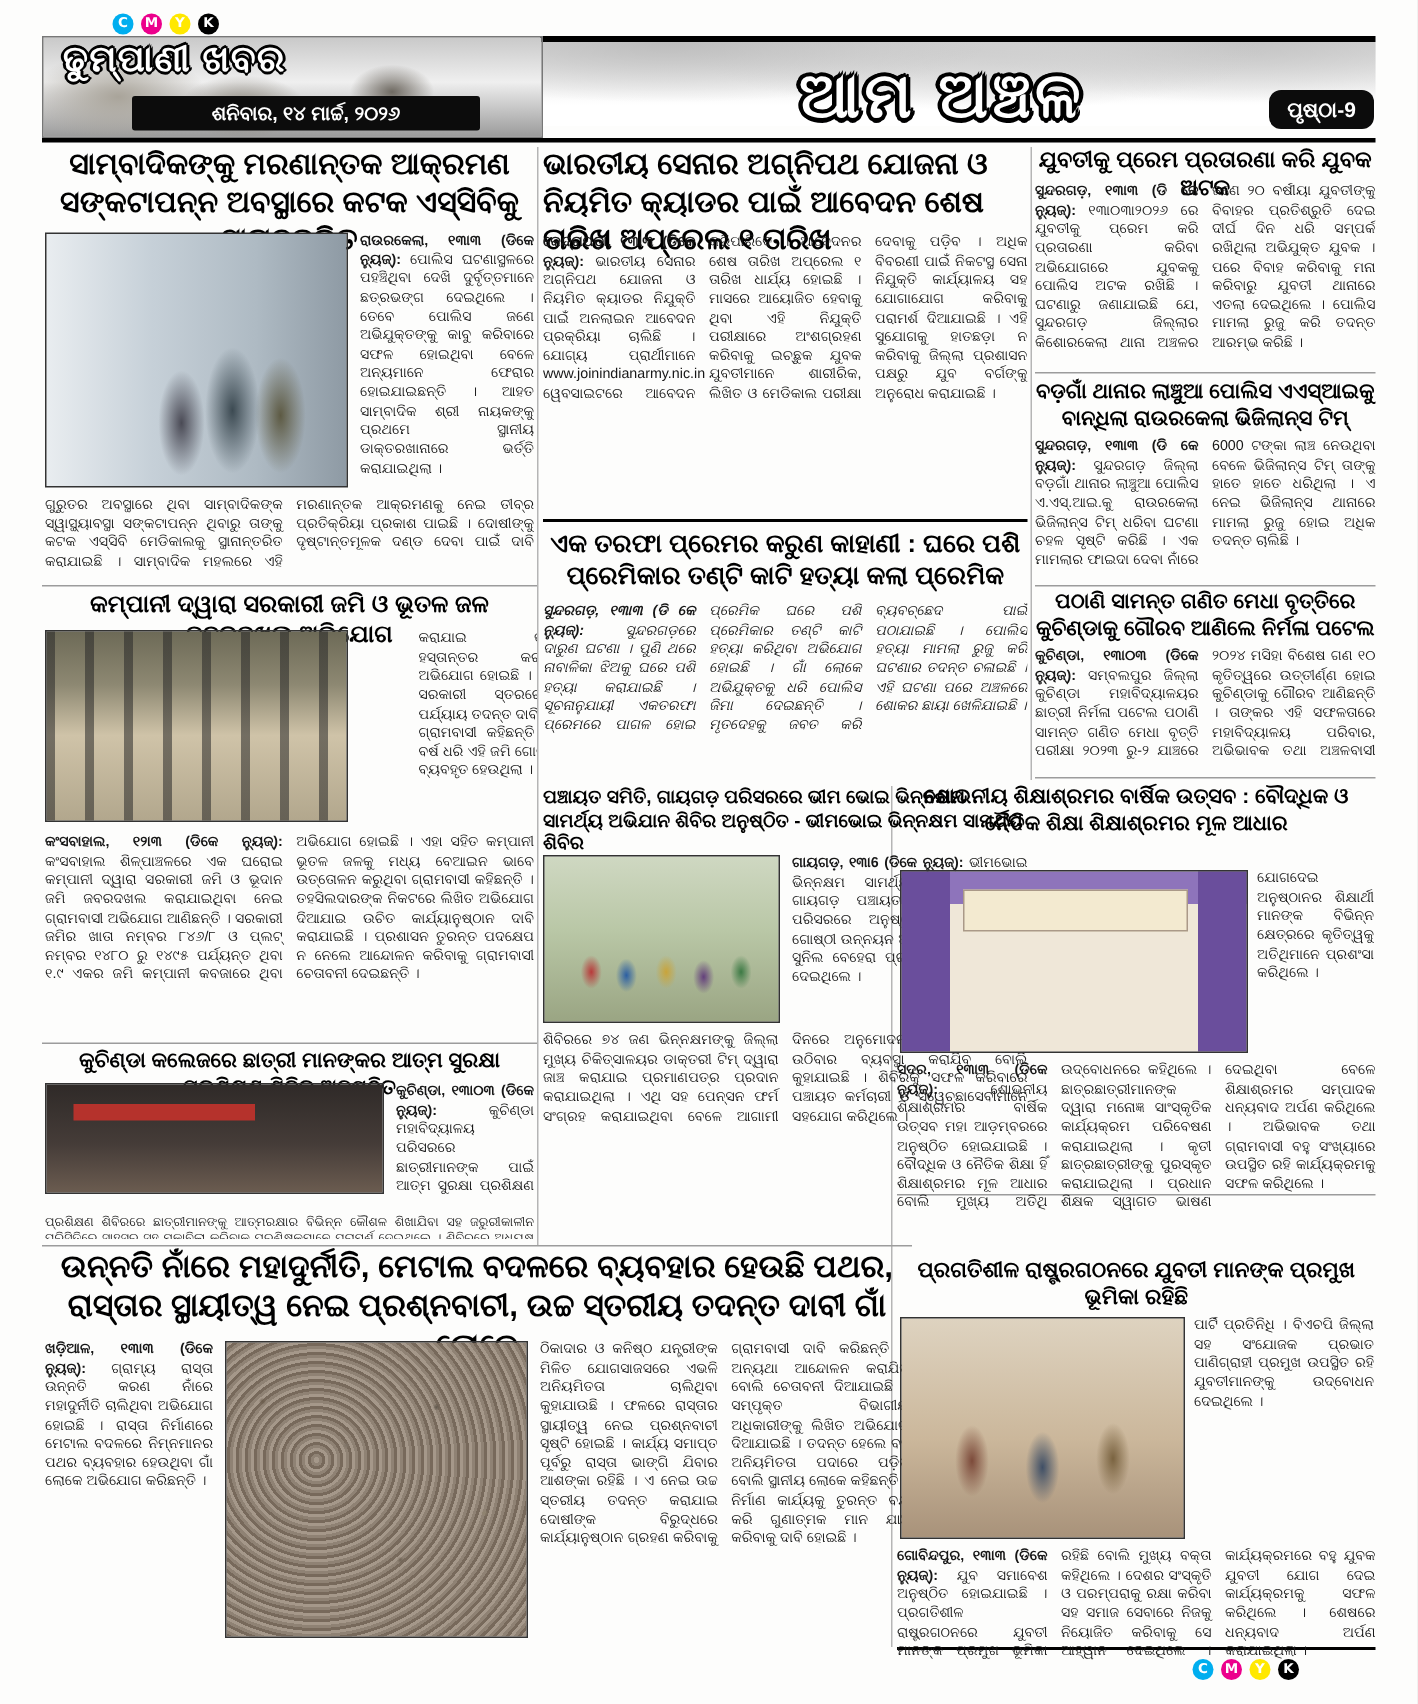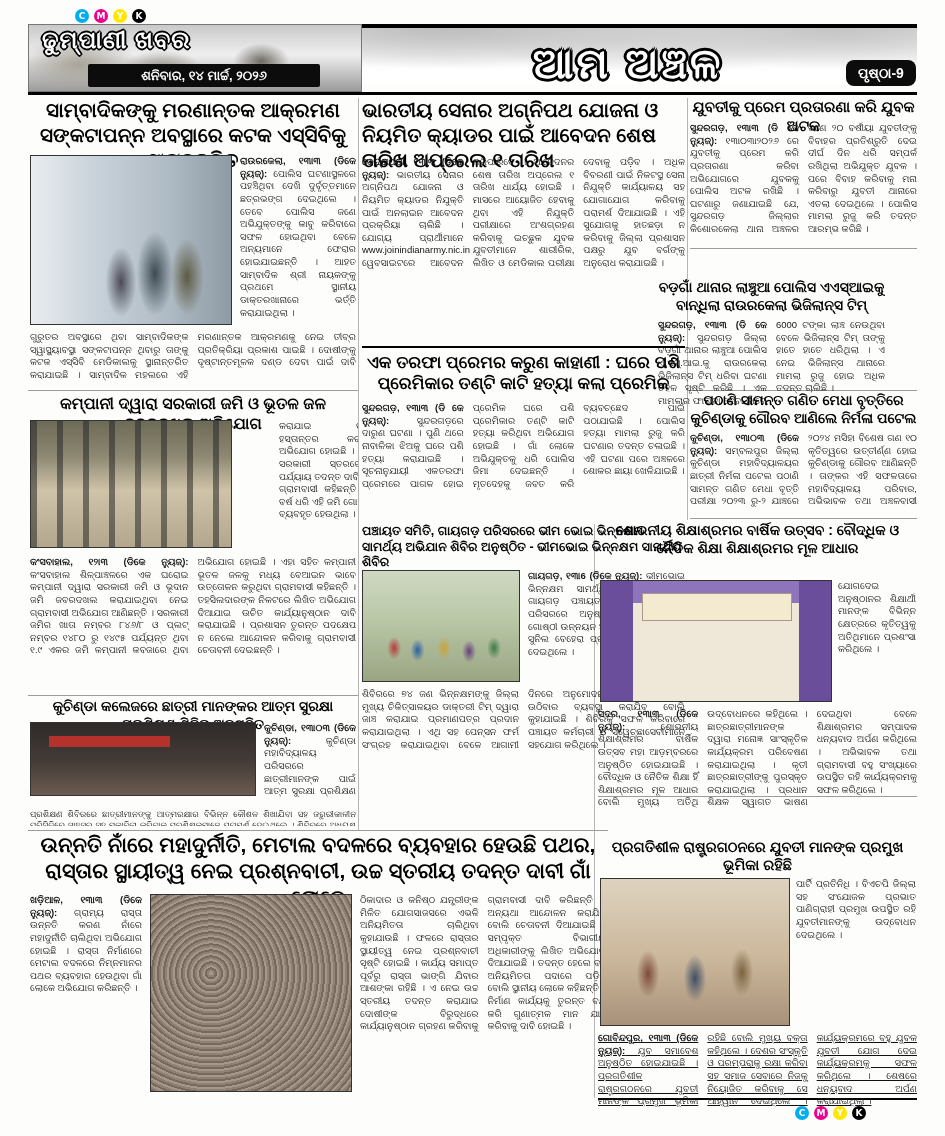--- a/index.html
+++ b/index.html
@@ -144,21 +144,21 @@
   </div>
 
   <div class="art" style="left:690px;top:98px;width:227px;height:148px;">
     <div class="hl center" style="font-size:15px;">ଯୁବତୀକୁ ପ୍ରେମ ପ୍ରତାରଣା କରି ଯୁବକ ଅଟକ</div>
     <div class="abs cols2" style="left:0;top:24px;width:227px;height:122px;overflow:hidden;">
       <p class="bt"><b>ସୁନ୍ଦରଗଡ଼, ୧୩ା୩ (ଡି କେ ନ୍ୟୁଜ୍):</b>
       <span>୧୩ା୦୩ା୨୦୨୬ ରେ ଯୁବତୀକୁ ପ୍ରେମ କରି ପ୍ରତାରଣା କରିବା ଅଭିଯୋଗରେ ଯୁବକକୁ ପୋଲିସ ଅଟକ ରଖିଛି । ଘଟଣାରୁ ଜଣାଯାଇଛି ଯେ, ସୁନ୍ଦରଗଡ଼ ଜିଲ୍ଲାର କିଶୋରକେଲା ଥାନା ଅଞ୍ଚଳର ଜଣେ ୨୦ ବର୍ଷୀୟା ଯୁବତୀଙ୍କୁ ବିବାହର ପ୍ରତିଶ୍ରୁତି ଦେଇ ଦୀର୍ଘ ଦିନ ଧରି ସମ୍ପର୍କ ରଖିଥିଲା ଅଭିଯୁକ୍ତ ଯୁବକ । ପରେ ବିବାହ କରିବାକୁ ମନା କରିବାରୁ ଯୁବତୀ ଥାନାରେ ଏତଲା ଦେଇଥିଲେ । ପୋଲିସ ମାମଲା ରୁଜୁ କରି ତଦନ୍ତ ଆରମ୍ଭ କରିଛି ।</span></p>
     </div>
   </div>
 
-  <div class="art" style="left:658px;top:252px;width:227px;height:136px;margin-top:27px;">
+  <div class="art" style="left:690px;top:252px;width:227px;height:136px;">
     <div class="hl center" style="font-size:14px;">ବଡ଼ଗାଁ ଥାନାର ଲାଞ୍ଚୁଆ ପୋଲିସ ଏଏସ୍ଆଇକୁ ବାନ୍ଧିଲା ରାଉରକେଲା ଭିଜିଲାନ୍ସ ଟିମ୍</div>
     <div class="abs cols2" style="left:0;top:40px;width:227px;height:94px;overflow:hidden;">
       <p class="bt"><b>ସୁନ୍ଦରଗଡ଼, ୧୩ା୩ (ଡି କେ ନ୍ୟୁଜ୍):</b>
       <span>ସୁନ୍ଦରଗଡ଼ ଜିଲ୍ଲା ବଡ଼ଗାଁ ଥାନାର ଲାଞ୍ଚୁଆ ପୋଲିସ ଏ.ଏସ୍.ଆଇ.କୁ ରାଉରକେଲା ଭିଜିଲାନ୍ସ ଟିମ୍ ଧରିବା ଘଟଣା ଚହଳ ସୃଷ୍ଟି କରିଛି । ଏକ ମାମଲାର ଫାଇଦା ଦେବା ନାଁରେ 6000 ଟଙ୍କା ଲାଞ୍ଚ ନେଉଥିବା ବେଳେ ଭିଜିଲାନ୍ସ ଟିମ୍ ତାଙ୍କୁ ହାତେ ହାତେ ଧରିଥିଲା । ଏ ନେଇ ଭିଜିଲାନ୍ସ ଥାନାରେ ମାମଲା ରୁଜୁ ହୋଇ ଅଧିକ ତଦନ୍ତ ଚାଲିଛି ।</span></p>
     </div>
   </div>
 
   <div class="art" style="left:690px;top:392px;width:227px;height:126px;">
     <div class="hl center" style="font-size:14px;">ପଠାଣି ସାମନ୍ତ ଗଣିତ ମେଧା ବୃତ୍ତିରେ କୁଚିଣ୍ଡାକୁ ଗୌରବ ଆଣିଲେ ନିର୍ମଳା ପଟେଲ</div>
     <div class="abs cols2" style="left:0;top:40px;width:227px;height:84px;overflow:hidden;">
@@ -174,21 +174,21 @@
       <p class="bt">କରାଯାଇ କମ୍ପାନୀକୁ ହସ୍ତାନ୍ତର କରାଯାଇଥିବା ଅଭିଯୋଗ ହୋଇଛି । ଏ ଦିଗରେ ସରକାରୀ ସ୍ତରରେ ଉଚ୍ଚ ପର୍ଯ୍ୟାୟ ତଦନ୍ତ ଦାବି ହୋଇଛି । ଗ୍ରାମବାସୀ କହିଛନ୍ତି ଯେ ବର୍ଷ ବର୍ଷ ଧରି ଏହି ଜମି ଗୋଚର ଭାବେ ବ୍ୟବହୃତ ହେଉଥିଲା ।</p>
     </div>
     <div class="abs cols2" style="left:2px;top:162px;width:326px;height:134px;overflow:hidden;">
       <p class="bt"><b>କଂସବାହାଲ, ୧୨ା୩ (ଡିକେ ନ୍ୟୁଜ୍):</b>
       <span>କଂସବାହାଲ ଶିଳ୍ପାଞ୍ଚଳରେ ଏକ ଘରୋଇ କମ୍ପାନୀ ଦ୍ୱାରା ସରକାରୀ ଜମି ଓ ଭୂଦାନ ଜମି ଜବରଦଖଲ କରାଯାଇଥିବା ନେଇ ଗ୍ରାମବାସୀ ଅଭିଯୋଗ ଆଣିଛନ୍ତି । ସରକାରୀ ଜମିର ଖାତା ନମ୍ବର ୮୪୬/୮ ଓ ପ୍ଲଟ୍ ନମ୍ବର ୧୪୮୦ ରୁ ୧୪୯୫ ପର୍ଯ୍ୟନ୍ତ ଥିବା ୧.୯ ଏକର ଜମି କମ୍ପାନୀ କବଜାରେ ଥିବା ଅଭିଯୋଗ ହୋଇଛି । ଏହା ସହିତ କମ୍ପାନୀ ଭୂତଳ ଜଳକୁ ମଧ୍ୟ ବେଆଇନ ଭାବେ ଉତ୍ତୋଳନ କରୁଥିବା ଗ୍ରାମବାସୀ କହିଛନ୍ତି । ତହସିଲଦାରଙ୍କ ନିକଟରେ ଲିଖିତ ଅଭିଯୋଗ ଦିଆଯାଇ ଉଚିତ କାର୍ଯ୍ୟାନୁଷ୍ଠାନ ଦାବି କରାଯାଇଛି । ପ୍ରଶାସନ ତୁରନ୍ତ ପଦକ୍ଷେପ ନ ନେଲେ ଆନ୍ଦୋଳନ କରିବାକୁ ଗ୍ରାମବାସୀ ଚେତାବନୀ ଦେଇଛନ୍ତି ।</span></p>
     </div>
   </div>
 
   <div class="art" style="left:362px;top:346px;width:323px;height:176px;border-top:2px solid #000000;">
     <div class="hl center" style="font-size:17px;margin-top:4px;">ଏକ ତରଫା ପ୍ରେମର କରୁଣ କାହାଣୀ : ଘରେ ପଶି ପ୍ରେମିକାର ତଣ୍ଟି କାଟି ହତ୍ୟା କଲା ପ୍ରେମିକ</div>
-    <div class="abs cols3" style="left:0;top:54px;width:323px;height:120px;overflow:hidden;">
+    <div class="abs cols3" style="left:0;top:54px;width:323px;height:120px;overflow:hidden;font-style:italic;">
       <p class="bt"><b>ସୁନ୍ଦରଗଡ଼, ୧୩ା୩ (ଡି କେ ନ୍ୟୁଜ୍):</b>
       <span>ସୁନ୍ଦରଗଡ଼ରେ ଦାରୁଣ ଘଟଣା । ପୁଣି ଥରେ ନାବାଳିକା ଝିଅକୁ ଘରେ ପଶି ହତ୍ୟା କରାଯାଇଛି । ସୂଚନାନୁଯାୟୀ ଏକତରଫା ପ୍ରେମରେ ପାଗଳ ହୋଇ ପ୍ରେମିକ ଘରେ ପଶି ପ୍ରେମିକାର ତଣ୍ଟି କାଟି ହତ୍ୟା କରିଥିବା ଅଭିଯୋଗ ହୋଇଛି । ଗାଁ ଲୋକେ ଅଭିଯୁକ୍ତକୁ ଧରି ପୋଲିସ ଜିମା ଦେଇଛନ୍ତି । ମୃତଦେହକୁ ଜବତ କରି ବ୍ୟବଚ୍ଛେଦ ପାଇଁ ପଠାଯାଇଛି । ପୋଲିସ ହତ୍ୟା ମାମଲା ରୁଜୁ କରି ଘଟଣାର ତଦନ୍ତ ଚଳାଇଛି । ଏହି ଘଟଣା ପରେ ଅଞ୍ଚଳରେ ଶୋକର ଛାୟା ଖେଳିଯାଇଛି ।</span></p>
     </div>
   </div>
 
   <div class="art" style="left:362px;top:524px;width:323px;height:304px;">
     <div class="hl" style="font-size:12.5px;">ପଞ୍ଚାୟତ ସମିତି, ଗାୟଗଡ଼ ପରିସରରେ ଭୀମ ଭୋଇ ଭିନ୍ନକ୍ଷମ ସାମର୍ଥ୍ୟ ଅଭିଯାନ ଶିବିର ଅନୁଷ୍ଠିତ - ଭୀମଭୋଇ ଭିନ୍ନକ୍ଷମ ସାମର୍ଥ୍ୟ ଶିବିର</div>
     <div class="photo ph-camp" style="left:0;top:46px;width:158px;height:112px;"></div>
     <div class="abs" style="left:166px;top:46px;width:157px;height:114px;overflow:hidden;">
       <p class="bt"><b>ଗାୟଗଡ଼, ୧୩ା6 (ଡିକେ ନ୍ୟୁଜ୍):</b>
@@ -234,21 +234,21 @@
       <p class="bt">ଠିକାଦାର ଓ କନିଷ୍ଠ ଯନ୍ତ୍ରୀଙ୍କ ମିଳିତ ଯୋଗସାଜସରେ ଏଭଳି ଅନିୟମିତତା ଚାଲିଥିବା କୁହାଯାଉଛି । ଫଳରେ ରାସ୍ତାର ସ୍ଥାୟୀତ୍ୱ ନେଇ ପ୍ରଶ୍ନବାଚୀ ସୃଷ୍ଟି ହୋଇଛି । କାର୍ଯ୍ୟ ସମାପ୍ତ ପୂର୍ବରୁ ରାସ୍ତା ଭାଙ୍ଗି ଯିବାର ଆଶଙ୍କା ରହିଛି । ଏ ନେଇ ଉଚ୍ଚ ସ୍ତରୀୟ ତଦନ୍ତ କରାଯାଇ ଦୋଷୀଙ୍କ ବିରୁଦ୍ଧରେ କାର୍ଯ୍ୟାନୁଷ୍ଠାନ ଗ୍ରହଣ କରିବାକୁ ଗ୍ରାମବାସୀ ଦାବି କରିଛନ୍ତି । ଅନ୍ୟଥା ଆନ୍ଦୋଳନ କରାଯିବ ବୋଲି ଚେତାବନୀ ଦିଆଯାଇଛି । ସମ୍ପୃକ୍ତ ବିଭାଗୀୟ ଅଧିକାରୀଙ୍କୁ ଲିଖିତ ଅଭିଯୋଗ ଦିଆଯାଇଛି । ତଦନ୍ତ ହେଲେ ବହୁ ଅନିୟମିତତା ପଦାରେ ପଡ଼ିବ ବୋଲି ସ୍ଥାନୀୟ ଲୋକେ କହିଛନ୍ତି । ନିର୍ମାଣ କାର୍ଯ୍ୟକୁ ତୁରନ୍ତ ବନ୍ଦ କରି ଗୁଣାତ୍ମକ ମାନ ଯାଞ୍ଚ କରିବାକୁ ଦାବି ହୋଇଛି ।</p>
     </div>
   </div>
 
   <div class="art" style="left:598px;top:800px;width:319px;height:296px;margin-top:38px;">
     <div class="hl center" style="font-size:14.5px;">ପ୍ରଗତିଶୀଳ ରାଷ୍ଟ୍ରଗଠନରେ ଯୁବତୀ ମାନଙ୍କ ପ୍ରମୁଖ ଭୂମିକା ରହିଛି</div>
     <div class="photo ph-meeting" style="left:2px;top:40px;width:190px;height:148px;"></div>
     <div class="abs" style="left:198px;top:40px;width:120px;height:150px;overflow:hidden;">
       <p class="bt">ପାର୍ଟି ପ୍ରତିନିଧି । ବିଏଚପି ଜିଲ୍ଲା ସହ ସଂଯୋଜକ ପ୍ରଭାତ ପାଣିଗ୍ରାହୀ ପ୍ରମୁଖ ଉପସ୍ଥିତ ରହି ଯୁବତୀମାନଙ୍କୁ ଉଦ୍‌ବୋଧନ ଦେଇଥିଲେ ।</p>
     </div>
-    <div class="abs cols3" style="left:0;top:194px;width:319px;height:100px;overflow:hidden;text-decoration:underline;">
+    <div class="abs cols3" style="left:0;top:194px;width:319px;height:100px;overflow:hidden;">
       <p class="bt"><b>ଗୋବିନ୍ଦପୁର, ୧୩ା୩ (ଡିକେ ନ୍ୟୁଜ୍):</b>
       <span>ଯୁବ ସମାବେଶ ଅନୁଷ୍ଠିତ ହୋଇଯାଇଛି । ପ୍ରଗତିଶୀଳ ରାଷ୍ଟ୍ରଗଠନରେ ଯୁବତୀ ମାନଙ୍କ ପ୍ରମୁଖ ଭୂମିକା ରହିଛି ବୋଲି ମୁଖ୍ୟ ବକ୍ତା କହିଥିଲେ । ଦେଶର ସଂସ୍କୃତି ଓ ପରମ୍ପରାକୁ ରକ୍ଷା କରିବା ସହ ସମାଜ ସେବାରେ ନିଜକୁ ନିୟୋଜିତ କରିବାକୁ ସେ ଆହ୍ୱାନ ଦେଇଥିଲେ । କାର୍ଯ୍ୟକ୍ରମରେ ବହୁ ଯୁବକ ଯୁବତୀ ଯୋଗ ଦେଇ କାର୍ଯ୍ୟକ୍ରମକୁ ସଫଳ କରିଥିଲେ । ଶେଷରେ ଧନ୍ୟବାଦ ଅର୍ପଣ କରାଯାଇଥିଲା ।</span></p>
     </div>
   </div>
 
   <div class="marks" style="left:795px;top:1106px;">
     <span class="mark c">C</span>
     <span class="mark m">M</span>
     <span class="mark y">Y</span>
     <span class="mark k">K</span>

